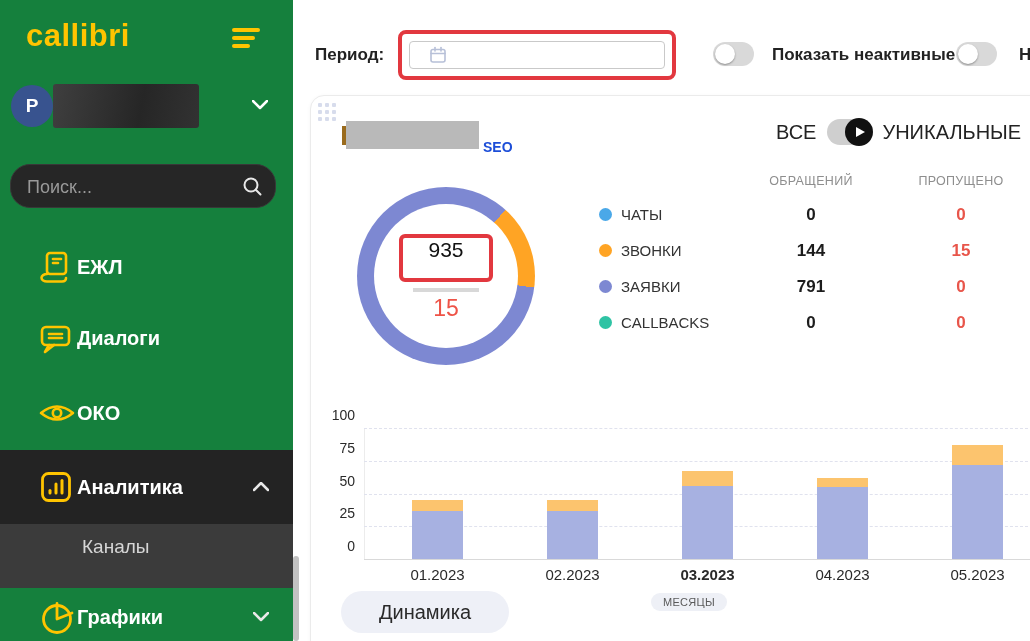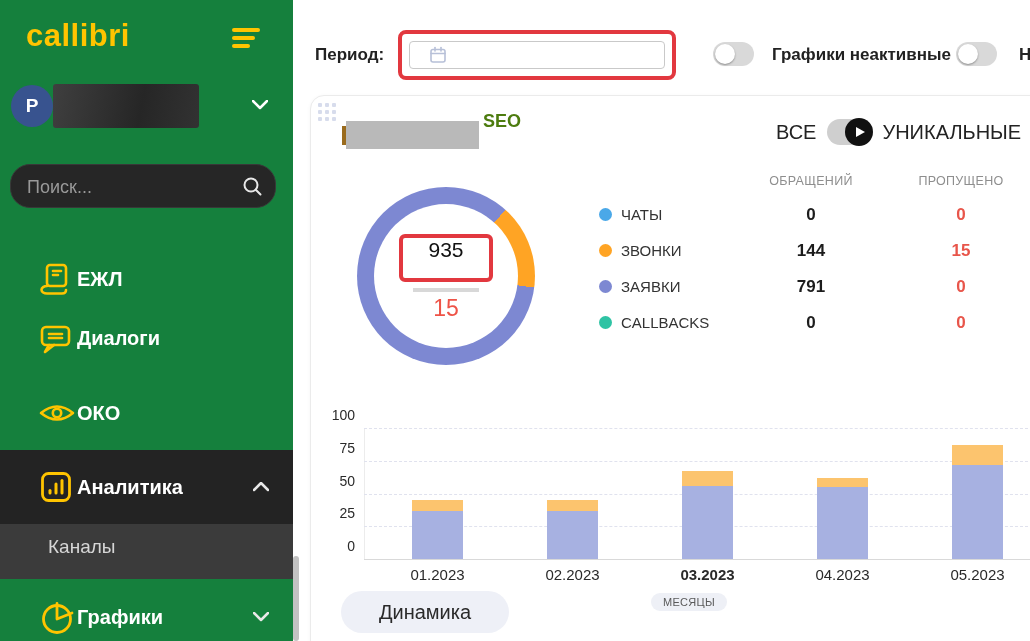--- a/index.html
+++ b/index.html
@@ -23,43 +23,43 @@
           border:1px solid #383838;border-radius:20px;box-sizing:border-box;}
   .search input{position:absolute;left:14px;top:0;width:200px;height:42px;background:transparent;
           border:none;outline:none;color:#ddd;font-size:18px;font-family:inherit;}
   .search input::placeholder{color:#999;}
   .search .mag{position:absolute;right:12px;top:11px;}
   .nav-row{position:absolute;left:0;width:293px;height:70px;color:#fff;font-weight:bold;
           font-size:20px;line-height:70px;padding-left:77px;box-sizing:border-box;cursor:pointer;}
   .nav-row .nicon{position:absolute;left:38px;top:17px;}
   .nav-row .chev{position:absolute;right:24px;top:30px;}
   .nav-section{position:absolute;left:0;top:450px;width:293px;height:128px;background:#232323;}
-  .nav-sub{position:absolute;left:0;top:524px;width:293px;height:55px;background:#3b3b3b;
-          color:#d6d6d6;font-size:19px;line-height:46px;padding-left:48px;box-sizing:border-box;cursor:pointer;}
+  .nav-sub{position:absolute;left:0;top:524px;width:293px;height:64px;background:#3b3b3b;
+          color:#d6d6d6;font-size:19px;line-height:46px;padding-left:82px;box-sizing:border-box;cursor:pointer;}
   .side-scroll{position:absolute;left:293px;top:556px;width:6px;height:85px;background:#c2c2c2;border-radius:3px;}
   
   .lbl-bold{position:absolute;font-size:17px;font-weight:bold;color:#222;}
   .period-annot{position:absolute;left:398px;top:30px;width:278px;height:50px;box-sizing:border-box;
           border:4px solid #e2383f;border-radius:8px;background:#fff;}
   .period-input{position:absolute;left:7px;top:7px;right:7px;bottom:7px;border:1px solid #c9c9c9;
           border-radius:4px;display:flex;align-items:center;padding:0 8px 0 11px;}
   .period-input span{font-size:16px;color:#2b2b2b;white-space:nowrap;}
   .period-input svg{margin-left:8px;flex:none;}
   .toggle{position:absolute;width:41px;height:24px;border-radius:12px;background:#d9d9d9;cursor:pointer;}
   .toggle .knob{position:absolute;left:2px;top:2px;width:20px;height:20px;border-radius:50%;
           background:#fff;box-shadow:0 1px 2px rgba(0,0,0,.35);}
   
   .card{position:absolute;left:310px;top:95px;width:742px;height:600px;background:#fff;
         border:1px solid #ebebeb;border-radius:14px;box-shadow:0 1px 4px rgba(0,0,0,.04);}
   .drag{position:absolute;left:7px;top:7px;width:4px;height:4px;background:#d7dcec;border-radius:1px;
         box-shadow:7px 0 #d7dcec,14px 0 #d7dcec,0 7px #d7dcec,7px 7px #d7dcec,14px 7px #d7dcec,
                    0 14px #d7dcec,7px 14px #d7dcec,14px 14px #d7dcec;cursor:grab;}
   .title-redact{position:absolute;left:35px;top:25px;width:133px;height:28px;background:#b9b9b9;}
   .title-edge{position:absolute;left:31px;top:30px;width:4px;height:19px;background:#9a6b1d;}
-  .card-title{position:absolute;left:172px;top:15px;font-size:18px;font-weight:bold;color:#4d7c0f;}
+  .card-title{position:absolute;left:172px;top:43px;font-size:14px;font-weight:bold;color:#1d4ed8;}
   .mode{position:absolute;left:465px;top:22px;height:28px;display:flex;align-items:center;gap:11px;}
   .mode .mlabel{font-size:20px;color:#222;}
   .mode-switch{position:relative;width:44px;height:26px;border-radius:13px;background:#cfcfcf;cursor:pointer;}
   .mode-switch .mknob{position:absolute;right:-2px;top:-1px;width:28px;height:28px;border-radius:50%;
         background:#111;display:flex;align-items:center;justify-content:center;}
   .mode-switch .play{width:0;height:0;border-left:9px solid #fff;border-top:5.5px solid transparent;
         border-bottom:5.5px solid transparent;margin-left:3px;}
   .gear{font-size:26px;color:#c5cde0;line-height:26px;cursor:pointer;}
   
   .donut{position:absolute;left:46px;top:91px;width:178px;height:178px;border-radius:50%;}
@@ -119,21 +119,21 @@
     <div class="search">
       <input placeholder="Поиск..." style="">
       <span class="mag">
         <svg width="21" height="21">
             <circle cx="9" cy="9" r="6.5" fill="none" stroke="#e8e8e8" stroke-width="2"></circle>
             <line x1="13.8" y1="13.8" x2="18.5" y2="18.5" stroke="#e8e8e8" stroke-width="2" stroke-linecap="round"></line>
           </svg>
       </span>
     </div>
 
-    <div class="nav-row" style="top:244px">
+    <div class="nav-row" style="top:232px">
       <span class="nicon">
         <svg width="36" height="36" viewBox="0 0 36 36" fill="none" stroke="#ffc400" stroke-width="2.6" stroke-linecap="round" stroke-linejoin="round">
           <rect x="9" y="4" width="19" height="21" rx="3"></rect>
           <line x1="15" y1="10" x2="23" y2="10"></line>
             <line x1="15" y1="14" x2="20" y2="14"></line>
           <path d="M9 25 c-3 0 -5.5 1.6 -5.5 3.8 0 2.2 2.5 3.7 5.5 3.7 h15 c2.6 0 4 -1.6 4 -3.5"></path>
         </svg>
       </span>
       <span>ЕЖЛ</span>
     </div>
@@ -208,21 +208,21 @@
         <line x1="2" y1="7.5" x2="16" y2="7.5"></line>
         <line x1="6" y1="1.5" x2="6" y2="5"></line>
           <line x1="12" y1="1.5" x2="12" y2="5"></line>
       </svg>
     </div>
   </div>
 
   <div class="toggle" style="left:713px;top:42px">
       <div class="knob"></div>
     </div>
-  <div class="lbl-bold" style="left:772px;top:45px">Графики неактивные</div>
+  <div class="lbl-bold" style="left:772px;top:45px">Показать неактивные</div>
   <div class="toggle" style="left:956px;top:42px">
       <div class="knob"></div>
     </div>
   <div class="lbl-bold" style="left:1019px;top:45px">Н</div>
 
   <div class="card">
     <div class="drag"></div>
     <div class="title-edge"></div>
     <div class="title-redact"></div>
     <div class="card-title">SEO</div>

